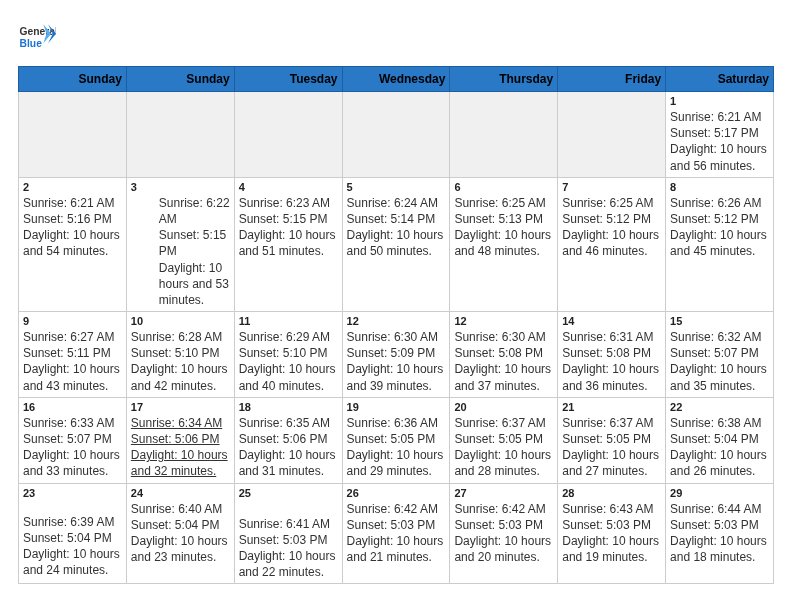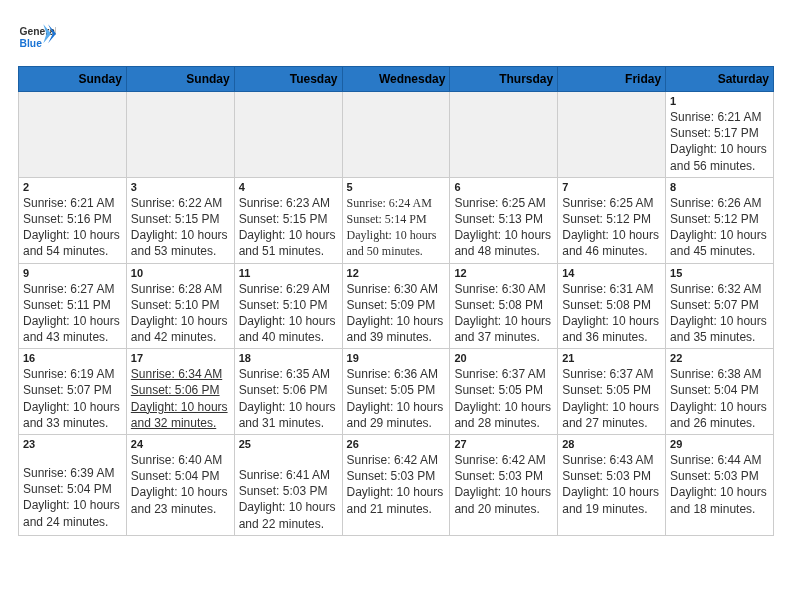--- a/index.html
+++ b/index.html
@@ -131,33 +131,33 @@
         </tr>
         <tr>
           <td>
             <span class="day-num">2</span>
             <div class="day-info" style="white-space: pre-line;">Sunrise: 6:21 AM
 Sunset: 5:16 PM
 Daylight: 10 hours and 54 minutes.</div>
           </td>
           <td>
             <span class="day-num">3</span>
-            <div class="day-info" style="white-space: pre-line;">Sunrise: 6:22 AM
+            <div class="day-info" style="white-space: pre-line; margin-left: 28px;">Sunrise: 6:22 AM
 Sunset: 5:15 PM
 Daylight: 10 hours and 53 minutes.</div>
           </td>
           <td>
             <span class="day-num">4</span>
             <div class="day-info" style="white-space: pre-line;">Sunrise: 6:23 AM
 Sunset: 5:15 PM
 Daylight: 10 hours and 51 minutes.</div>
           </td>
           <td>
             <span class="day-num">5</span>
-            <div class="day-info" style="white-space: pre-line; font-family: Liberation Serif, serif;">Sunrise: 6:24 AM
+            <div class="day-info" style="white-space: pre-line;">Sunrise: 6:24 AM
 Sunset: 5:14 PM
 Daylight: 10 hours and 50 minutes.</div>
           </td>
           <td>
             <span class="day-num">6</span>
             <div class="day-info" style="white-space: pre-line;">Sunrise: 6:25 AM
 Sunset: 5:13 PM
 Daylight: 10 hours and 48 minutes.</div>
           </td>
           <td>
@@ -213,21 +213,21 @@
           <td>
             <span class="day-num">15</span>
             <div class="day-info" style="white-space: pre-line;">Sunrise: 6:32 AM
 Sunset: 5:07 PM
 Daylight: 10 hours and 35 minutes.</div>
           </td>
         </tr>
         <tr>
           <td>
             <span class="day-num">16</span>
-            <div class="day-info" style="white-space: pre-line;">Sunrise: 6:19 AM
+            <div class="day-info" style="white-space: pre-line;">Sunrise: 6:33 AM
 Sunset: 5:07 PM
 Daylight: 10 hours and 33 minutes.</div>
           </td>
           <td>
             <span class="day-num">17</span>
             <div class="day-info" style="white-space: pre-line; text-decoration: underline;">Sunrise: 6:34 AM
 Sunset: 5:06 PM
 Daylight: 10 hours and 32 minutes.</div>
           </td>
           <td>

